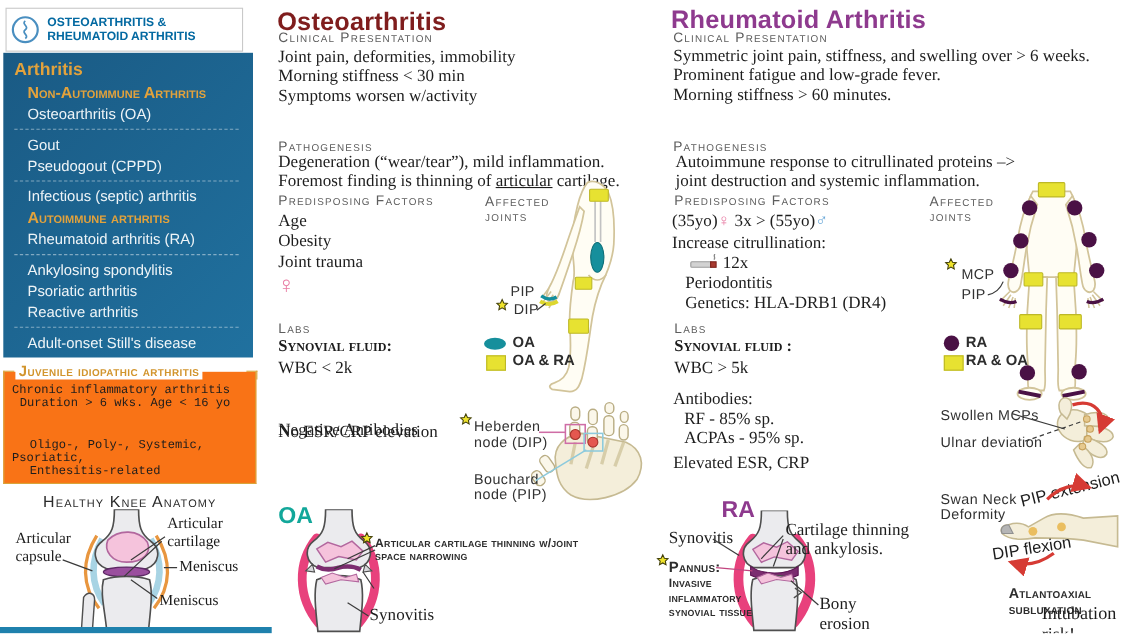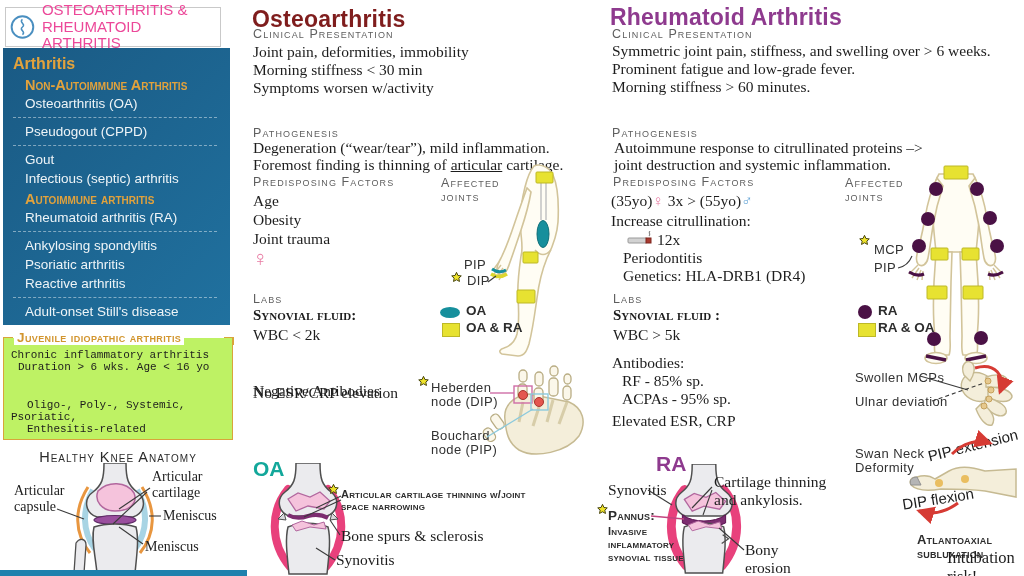--- a/index.html
+++ b/index.html
@@ -10,29 +10,29 @@
   .srf-sc{font-family:"Liberation Serif",serif;font-variant:small-caps;font-weight:bold;font-size:15px;color:#1d1d1d;}
   .sechead{font-family:"Liberation Sans",sans-serif;font-variant:small-caps;font-size:12.5px;
            letter-spacing:1.1px;color:#5e5e5e;}
   .annot{font-family:"Liberation Sans",sans-serif;font-variant:small-caps;font-weight:bold;
          font-size:11px;color:#2d2d2d;letter-spacing:.2px;line-height:1.1;}
   .lgd{font-family:"Liberation Sans",sans-serif;font-weight:bold;font-size:13.5px;color:#2d2d2d;}
   .jlab{font-family:"Liberation Sans",sans-serif;font-size:13px;color:#323232;letter-spacing:.4px;line-height:1.1;}
   .coltitle{font-weight:bold;font-size:23px;letter-spacing:.2px;}
   .hdr-card{left:5px;top:7px;width:216px;height:40px;background:#fff;border:1px solid #c9c9c9;
             display:flex;align-items:center;gap:7px;padding:2px 4px;box-sizing:border-box;}
-  .hdr-title{color:#ec4899;font-weight:normal;font-size:15px;line-height:1.1;}
+  .hdr-title{color:#0369a1;font-weight:bold;font-size:11px;line-height:1.1;}
   .side-panel{left:3px;top:48px;width:227px;height:277px;background:linear-gradient(135deg,#1a5a84,#20719f);
               box-sizing:border-box;padding:7px 8px 0 10px;overflow:hidden;}
   .sp-title{color:#e2a23c;font-weight:bold;font-size:16px;margin-bottom:3px;}
   .sp-head{color:#e2a23c;font-weight:bold;font-variant:small-caps;font-size:14.5px;margin:4px 12px 2px;}
   .sp-item{color:#eef4f7;font-size:13.5px;padding-left:12px;line-height:17px;margin:2px 0;}
   .dv{border-bottom:1.5px dashed rgba(255,255,255,.45);padding-bottom:5px;margin-bottom:5px;width:92%;}
   .jia-box{left:3px;top:338px;width:230px;height:102px;border:1.5px solid #d9a43a;border-top:none;
-           box-sizing:border-box;background:#bef264;}
+           box-sizing:border-box;background:#f97316;}
   .jia-corner{position:absolute;width:9px;height:7px;border-top:1.5px solid #d9a43a;}
   .jia-title{position:absolute;left:10px;top:-8px;background:#fff;padding:0 3px;color:#d2952e;
              font-weight:bold;font-variant:small-caps;font-size:13.5px;letter-spacing:.4px;}
   .jia-b{font-family:Liberation Mono, monospace;font-size:11px;color:#1d1d1d;line-height:1.08;}
   .kneetitle{font-variant:small-caps;font-size:14.5px;letter-spacing:1px;color:#2b2b2b;text-align:center;}
   .footer-strip{left:0;top:570px;width:247px;height:6px;background:#1f81ad;}
   .rot{transform-origin:left top;}
   svg{display:block;}
   .ovl{pointer-events:none;}
 </style>
@@ -49,22 +49,22 @@
     <div class="hdr-title">
       <div>OSTEOARTHRITIS &amp;</div>
       <div>RHEUMATOID ARTHRITIS</div>
     </div>
   </div>
 
   <div class="abs side-panel">
     <div class="sp-title">Arthritis</div>
     <div class="sp-head">Non-Autoimmune Arthritis</div>
     <div class="sp-item dv">Osteoarthritis (OA)</div>
+    <div class="sp-item">Gout</div>
     <div class="sp-item dv">Pseudogout (CPPD)</div>
-    <div class="sp-item">Gout</div>
     <div class="sp-item">Infectious (septic) arthritis</div>
     <div class="sp-head">Autoimmune arthritis</div>
     <div class="sp-item dv">Rheumatoid arthritis (RA)</div>
     <div class="sp-item">Ankylosing spondylitis</div>
     <div class="sp-item">Psoriatic arthritis</div>
     <div class="sp-item dv">Reactive arthritis</div>
     <div class="sp-item">Adult-onset Still's disease</div>
   </div>
 
   <div class="abs jia-box">
@@ -192,21 +192,20 @@
     <path d="M26,52 Q35,57 46,53 Q57,50 66,55" stroke="#7c2d70" stroke-width="4" fill="none"></path>
     <path d="M26,64 C38,59 54,59 66,64 C69,76 67,92 65,111 L27,111 C25,92 23,76 26,64 Z" fill="#ebebee" stroke="#4f4f4f" stroke-width="1.5"></path>
     <path d="M30,62 L40,58 L52,62 L62,59 L64,66 L48,64 L34,68 Z" fill="#f5c3dc" stroke="#b2679e" stroke-width="1"></path>
   </svg>
   <svg class="abs" style="left:327px;top:483px;" width="13" height="13" viewBox="0 0 24 24">
       <path d="M12 2.5l2.7 5.8 6.1.7-4.5 4.2 1.2 6.1-5.5-3.1-5.5 3.1 1.2-6.1L3.2 9l6.1-.7z" fill="#efe32b" stroke="#43410b" stroke-width="1.8"></path>
     </svg>
   <div class="abs annot" style="left:341px;top:488px;">
     <span>Articular cartilage thinning w/joint</span><br><span>space narrowing</span>
   </div>
-  <div class="abs srf" style="left:341px;top:527px;">Bone spurs &amp; sclerosis</div>
   <div class="abs srf" style="left:336px;top:551px;">Synovitis</div>
 
   <div class="abs coltitle" style="left:610px;top:4px;color:#8e3a8e;">Rheumatoid Arthritis</div>
   <div class="abs sechead" style="left:612px;top:27px;">Clinical Presentation</div>
   <div class="abs srf" style="left:612px;top:42px;">Symmetric joint pain, stiffness, and swelling over &gt; 6 weeks.</div>
   <div class="abs srf" style="left:612px;top:60px;">Prominent fatigue and low-grade fever.</div>
   <div class="abs srf" style="left:612px;top:78px;">Morning stiffness &gt; 60 minutes.</div>
   <div class="abs sechead" style="left:612px;top:126px;">Pathogenesis</div>
   <div class="abs srf" style="left:614px;top:139px;">Autoimmune response to citrullinated proteins –&gt;</div>
   <div class="abs srf" style="left:614px;top:156px;">joint destruction and systemic inflammation.</div>

